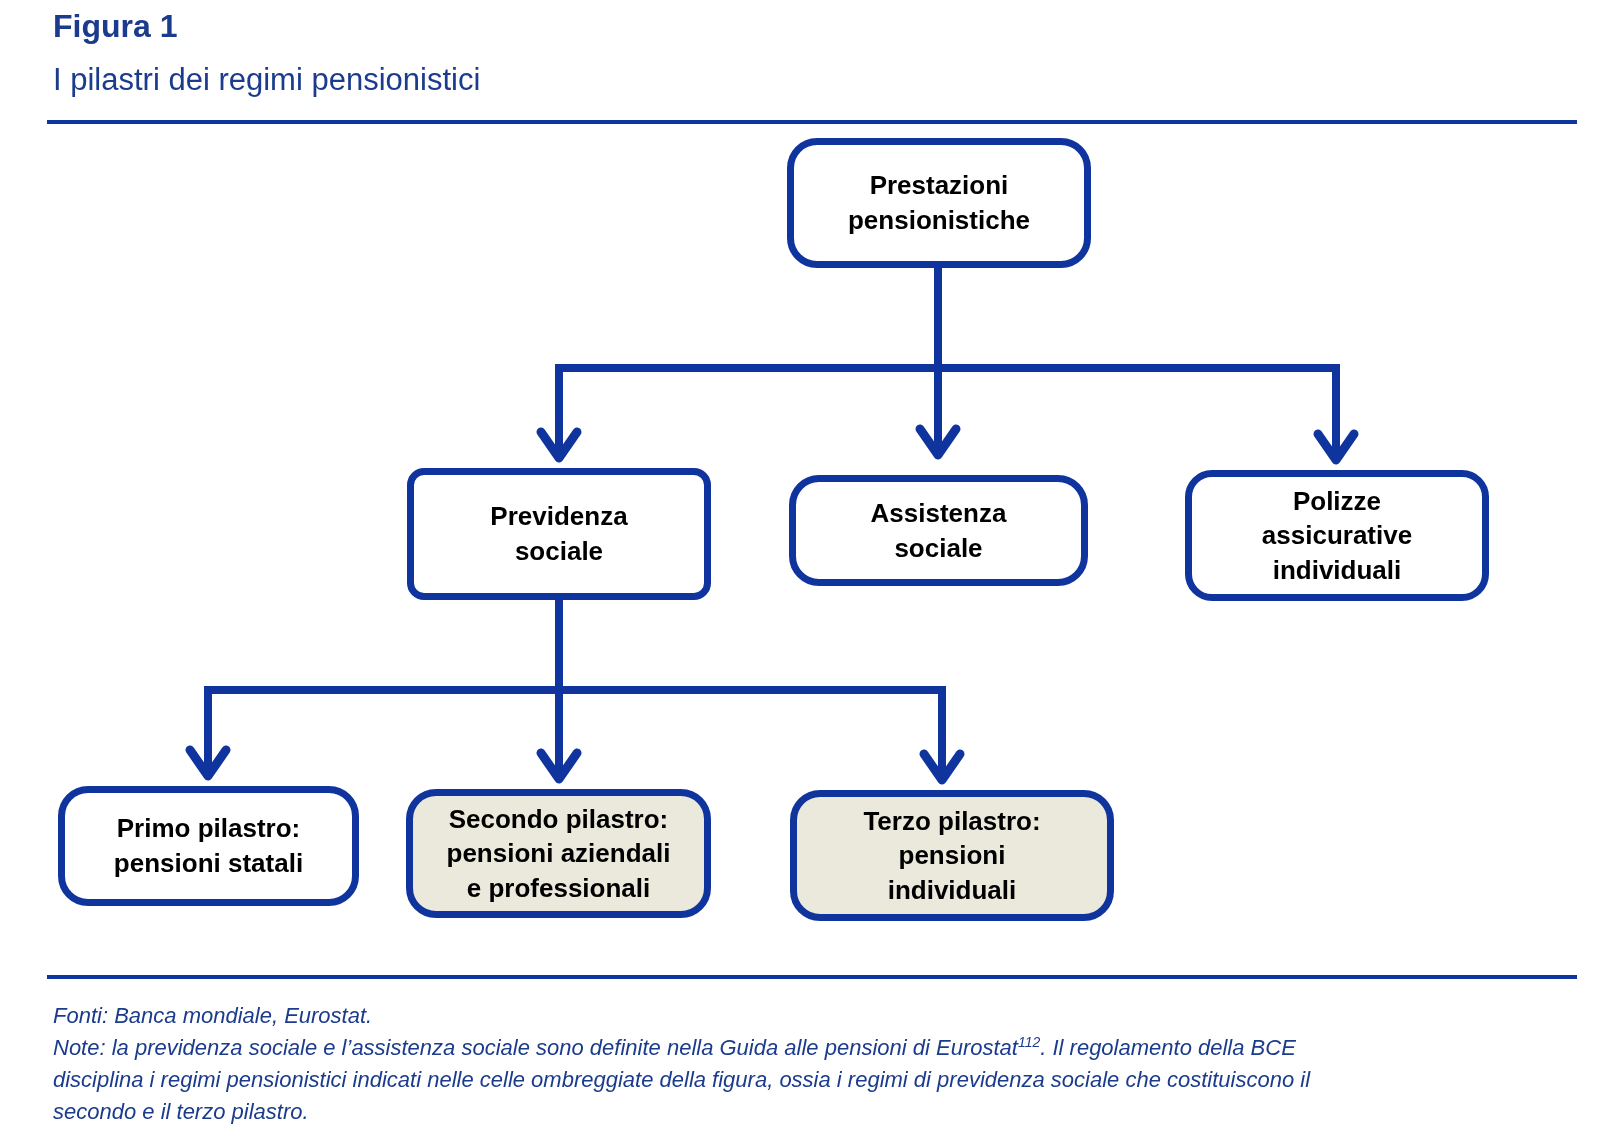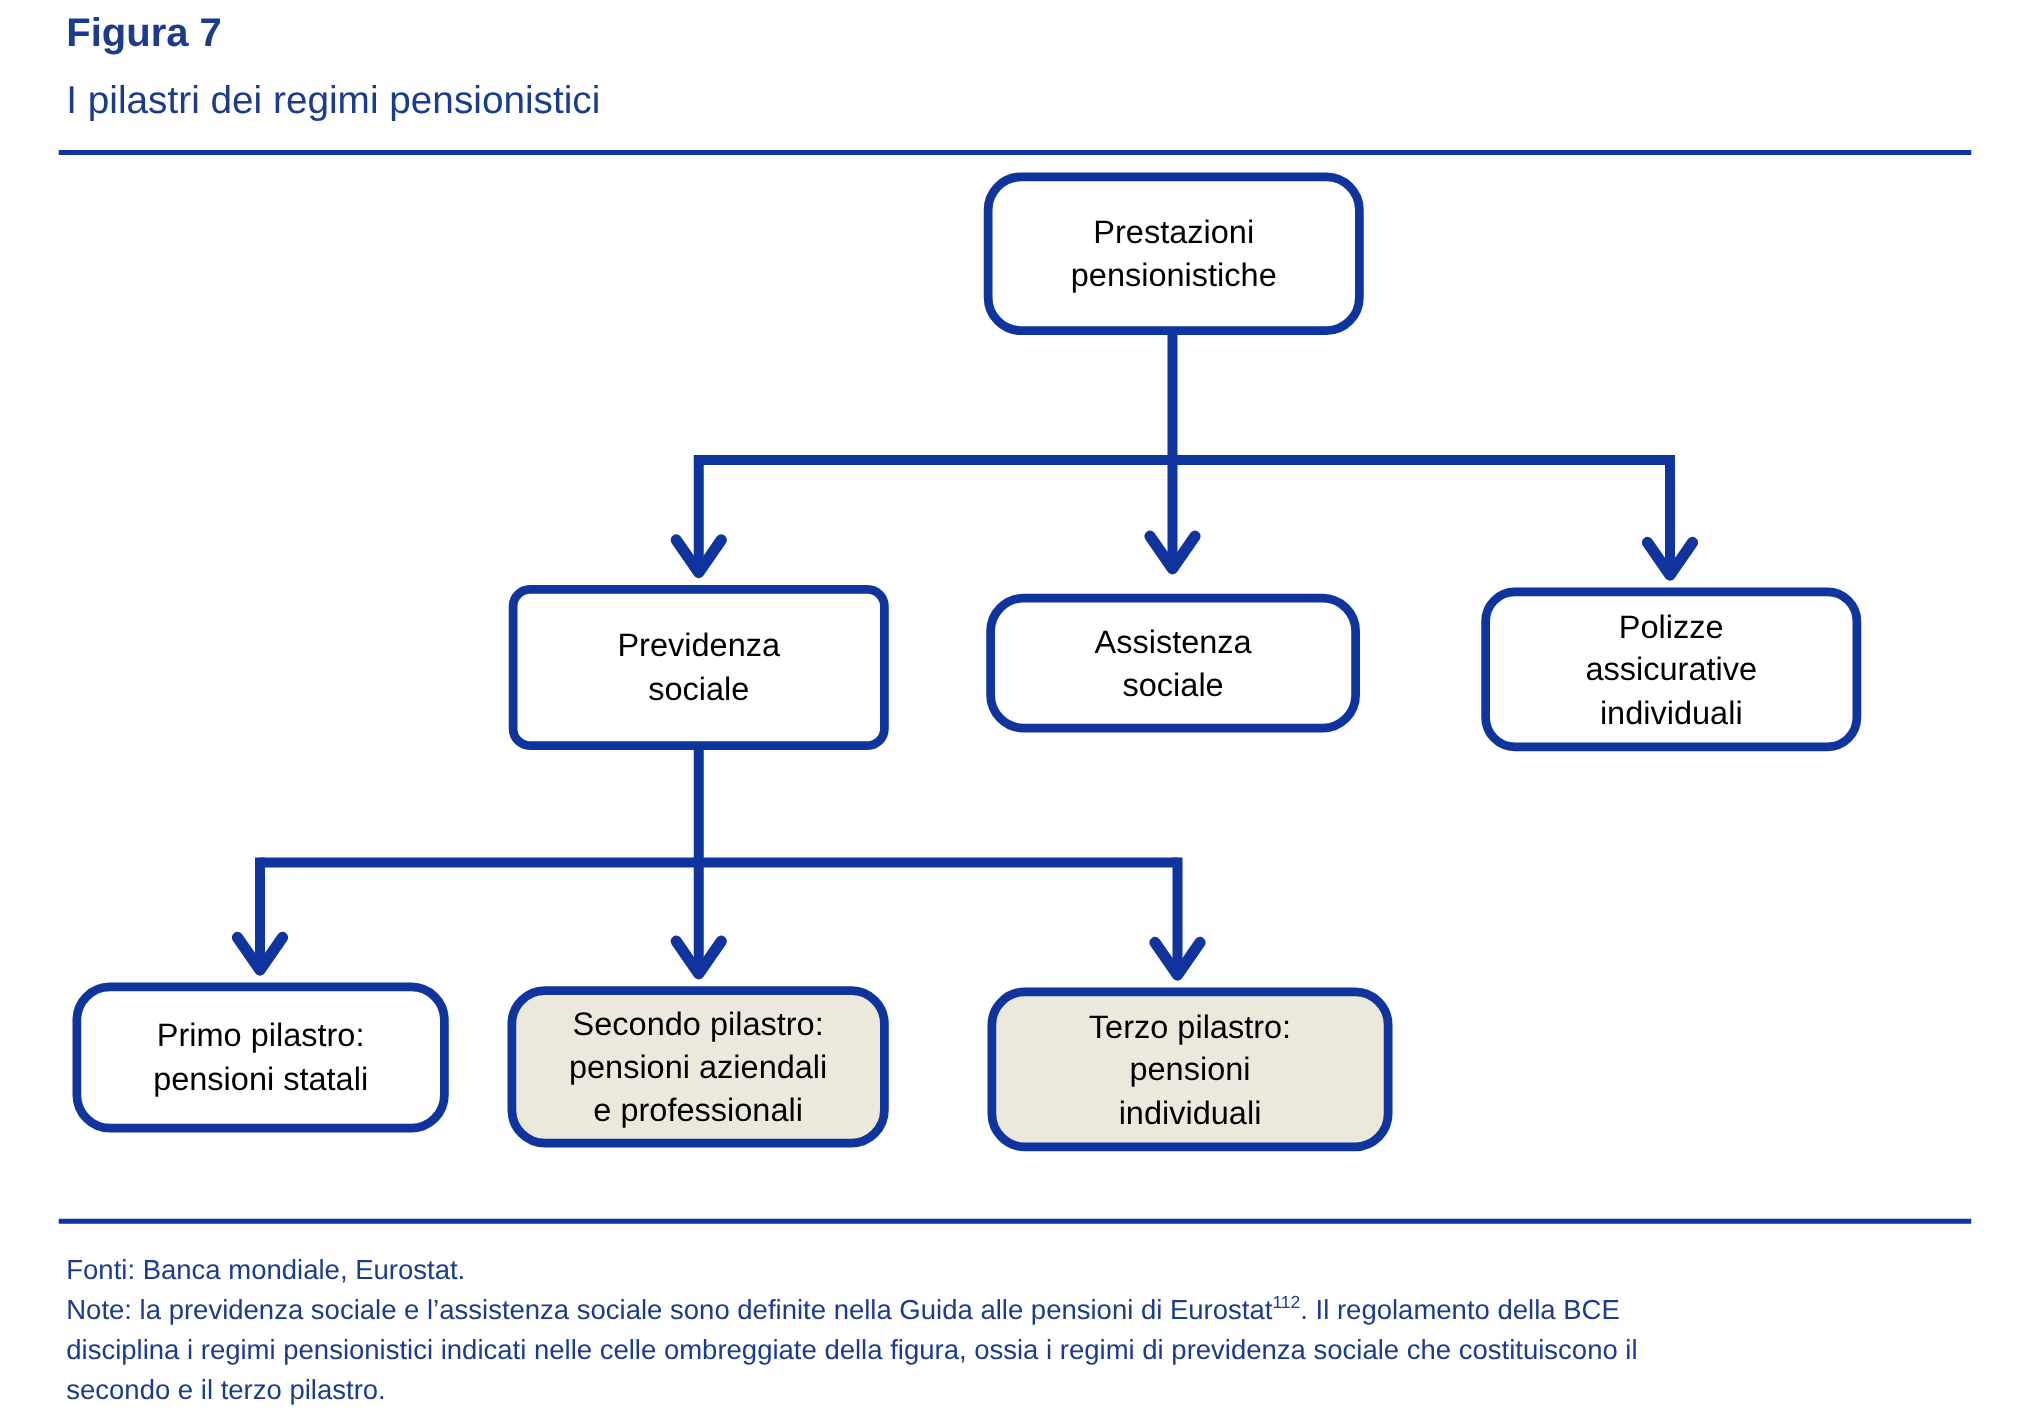--- a/index.html
+++ b/index.html
@@ -32,50 +32,51 @@
   .node {
     position: absolute;
     background: #ffffff;
     border: 7px solid #10349E;
     border-radius: 30px;
     display: flex; align-items: center; justify-content: center;
     text-align: center;
     color: #000000;
     font-size: 26px; line-height: 1.33;
     padding: 4px 8px;
+    font-weight: bold;
   }
   .node .node-label { white-space: pre-line; }
   .node.shaded { background: #EBE8DC; }
 
   #node-prestazioni { left: 787px; top: 138px; width: 304px; height: 130px; }
   #node-previdenza  { left: 407px; top: 468px; width: 304px; height: 132px; border-radius: 17px; }
   #node-assistenza  { left: 789px; top: 465px; width: 299px; height: 111px; margin-top: 10px; }
   #node-polizze     { left: 1185px; top: 470px; width: 304px; height: 131px; border-radius: 27px; }
   #node-primo       { left: 58px;  top: 786px; width: 301px; height: 120px; text-align: center; }
   #node-secondo     { left: 406px; top: 789px; width: 305px; height: 129px; }
   #node-terzo       { left: 790px; top: 790px; width: 324px; height: 131px; }
 
   svg.connectors { position: absolute; inset: 0; pointer-events: none; }
 
   
   .footer {
     position: absolute; left: 53px; top: 1000px; width: 1524px;
     color: #1B3B8C; font-size: 22px; line-height: 32px;
   }
-  .footer .line { display: block; }
+  .footer .line { display: block; font-style: italic; }
   .footer sup {
     font-size: 14px; line-height: 0; vertical-align: super;
   }
 </style>
 </head>
 <body>
 
 <div class="page">
 
-  <div class="figure-label">Figura 7</div>
+  <div class="figure-label">Figura 1</div>
   <div class="figure-title">I pilastri dei regimi pensionistici</div>
   <div class="rule rule-top"></div>
 
   <svg class="connectors" width="1624" height="1131" viewBox="0 0 1624 1131">
     <defs>
       <marker id="arrowhead" markerUnits="userSpaceOnUse" markerWidth="80" markerHeight="80" refX="0" refY="0" orient="auto" overflow="visible">
         <path d="M -26 -18 L 0 0 L -26 18" fill="none" stroke="#10349E" stroke-width="9" stroke-linecap="round" stroke-linejoin="round"></path>
       </marker>
     </defs>
     <g stroke="#10349E" stroke-width="8" fill="none">

